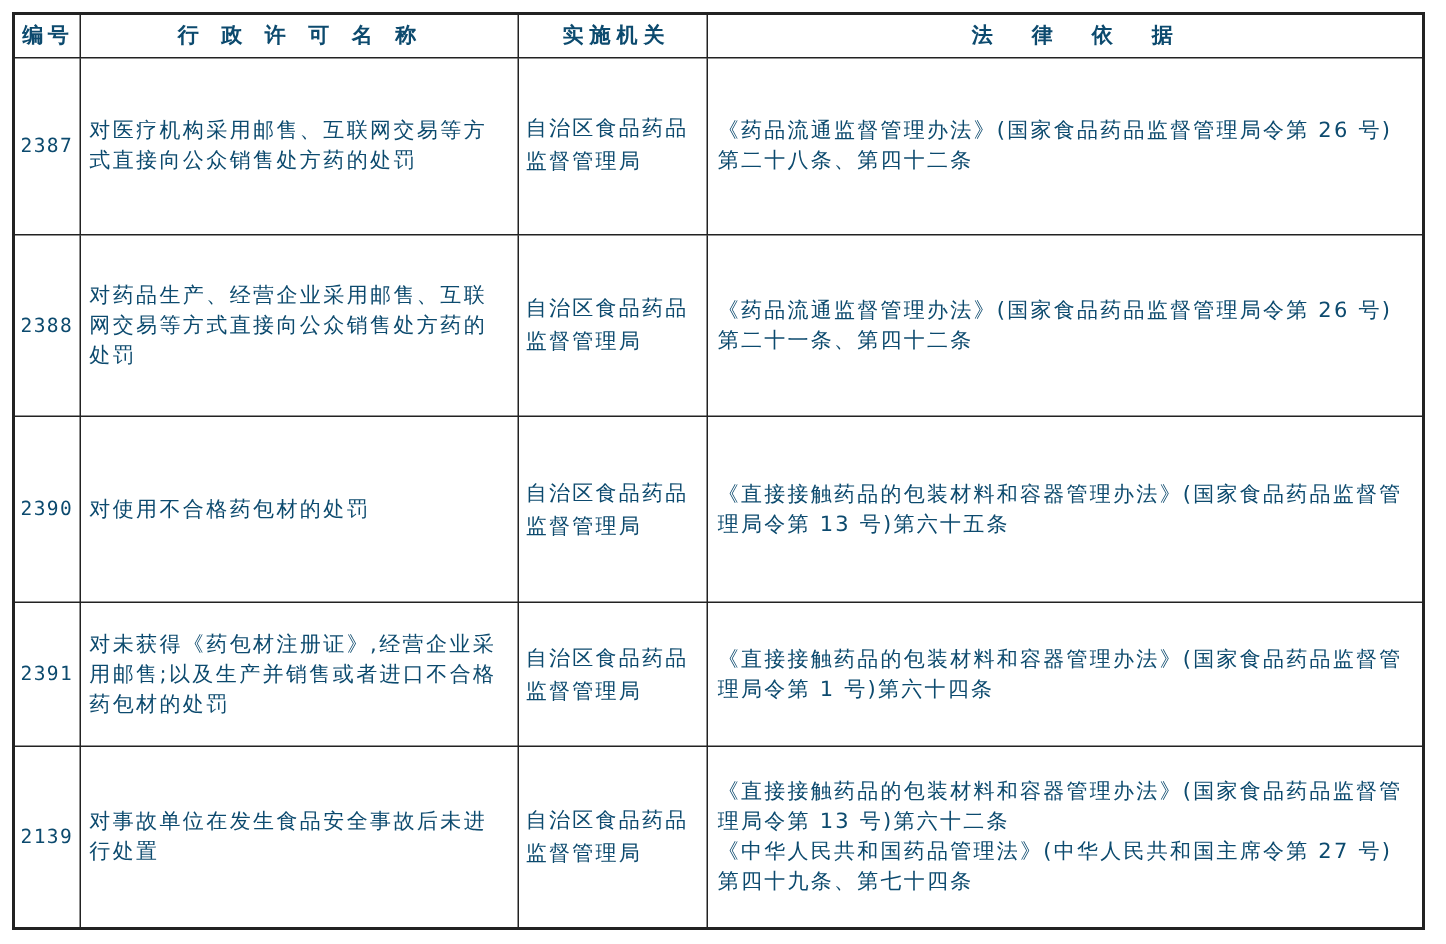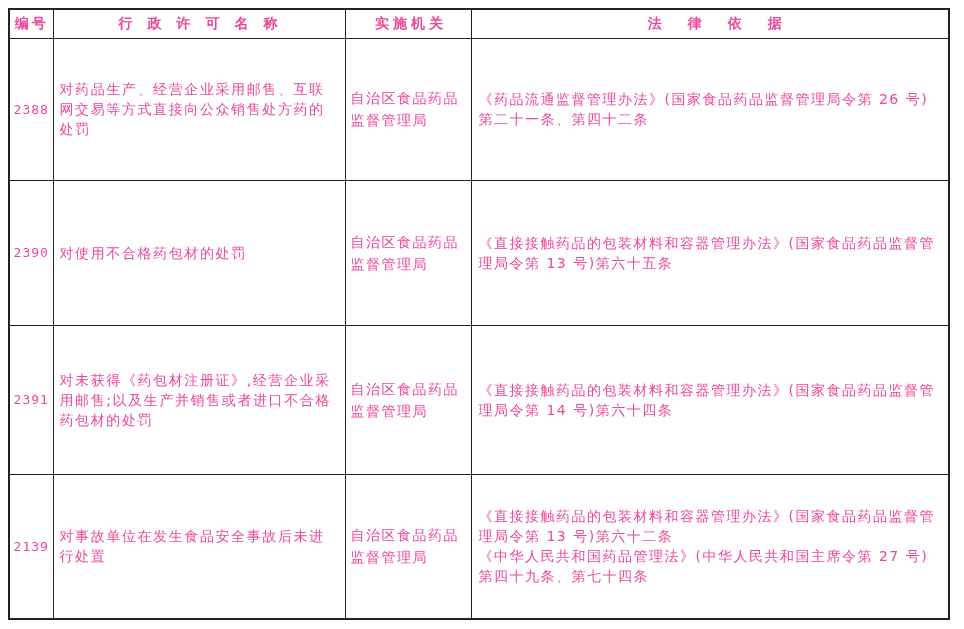--- a/index.html
+++ b/index.html
@@ -2,21 +2,21 @@
 <html><head>
 <meta charset="utf-8">
 <style>
   html,body{margin:0;padding:0;background:#fff;}
   body{width:964px;height:629px;overflow:hidden;}
   .sheet{
     box-sizing:border-box;
     width:964px;height:629px;
     padding:8px 14px 9px 8px;
     background:#fff;
-    color:#ec4899;
+    color:#0c4a6e;
     font-family:"DejaVu Sans",sans-serif;
   }
   table.permit-table{
     width:100%;height:100%;
     border-collapse:collapse;
     table-layout:fixed;
     border:2px solid #222;
     background:#fff;
   }
   th,td{
@@ -95,41 +95,49 @@
     <thead>
       <tr>
         <th class="th-id">编号</th>
         <th class="th-name">行政许可名称</th>
         <th class="th-agency">实施机关</th>
         <th class="th-legal">法律依据</th>
       </tr>
     </thead>
     <tbody>
         <tr>
+    <td class="c-id">2387</td>
+    <td class="c-name">对医疗机构采用邮售、互联网交易等方式直接向公众销售处方药的处罚</td>
+    <td class="c-agency">自治区食品药品监督管理局</td>
+    <td class="c-legal">
+            <div class="citation">《药品流通监督管理办法》(国家食品药品监督管理局令第 26 号)第二十八条、第四十二条</div>
+          </td>
+  </tr>
+        <tr>
     <td class="c-id">2388</td>
     <td class="c-name">对药品生产、经营企业采用邮售、互联网交易等方式直接向公众销售处方药的处罚</td>
     <td class="c-agency">自治区食品药品监督管理局</td>
     <td class="c-legal">
             <div class="citation">《药品流通监督管理办法》(国家食品药品监督管理局令第 26 号)第二十一条、第四十二条</div>
           </td>
   </tr>
         <tr>
     <td class="c-id">2390</td>
     <td class="c-name">对使用不合格药包材的处罚</td>
     <td class="c-agency">自治区食品药品监督管理局</td>
     <td class="c-legal">
             <div class="citation">《直接接触药品的包装材料和容器管理办法》(国家食品药品监督管理局令第 13 号)第六十五条</div>
           </td>
   </tr>
         <tr>
     <td class="c-id">2391</td>
     <td class="c-name">对未获得《药包材注册证》,经营企业采用邮售;以及生产并销售或者进口不合格药包材的处罚</td>
     <td class="c-agency">自治区食品药品监督管理局</td>
     <td class="c-legal">
-            <div class="citation">《直接接触药品的包装材料和容器管理办法》(国家食品药品监督管理局令第 14 号)第六十四条</div>
+            <div class="citation">《直接接触药品的包装材料和容器管理办法》(国家食品药品监督管理局令第 1 号)第六十四条</div>
           </td>
   </tr>
         <tr>
     <td class="c-id">2139</td>
     <td class="c-name">对事故单位在发生食品安全事故后未进行处置</td>
     <td class="c-agency">自治区食品药品监督管理局</td>
     <td class="c-legal">
             <div class="citation">《直接接触药品的包装材料和容器管理办法》(国家食品药品监督管理局令第 13 号)第六十二条</div>
             <div class="citation">《中华人民共和国药品管理法》(中华人民共和国主席令第 27 号)第四十九条、第七十四条</div>
           </td>

